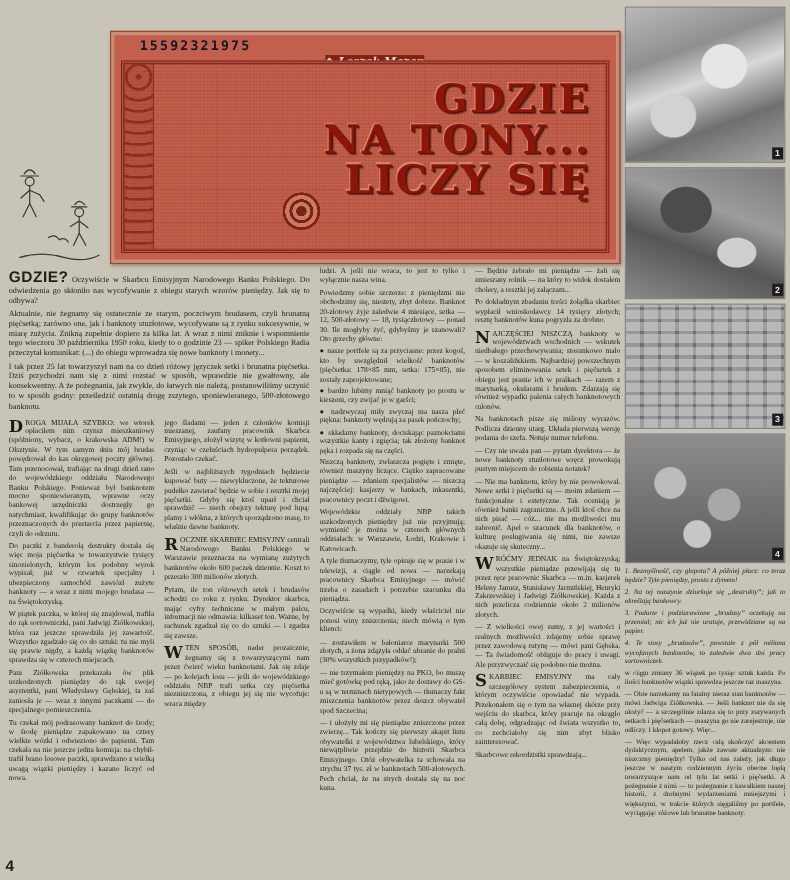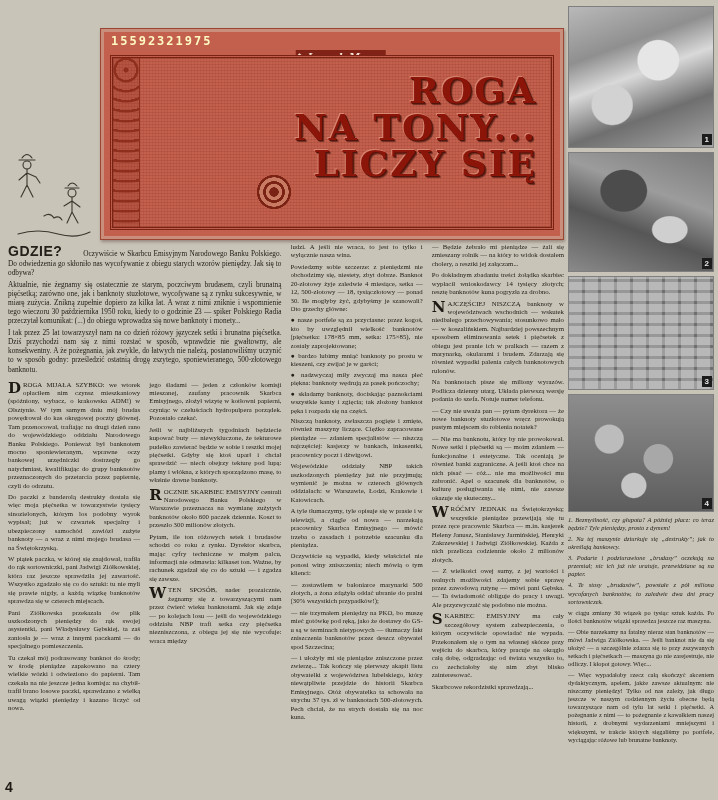--- a/index.html
+++ b/index.html
@@ -11,23 +11,23 @@
   }
   
   .banknote{
     position:absolute;left:100px;top:28px;width:462px;height:210px;
     background:#c2604d;
     border:1px solid #9a4634;
     box-shadow:0 0 0 3px #c98f7c inset, 1px 2px 3px rgba(60,30,20,.35);
   }
   .note-top{position:absolute;left:10px;right:10px;top:4px;height:18px;}
   .serial{
-    position:absolute;left:0;top:1px;
+    position:absolute;left:16px;top:1px;
     font:bold 12px "DejaVu Sans Mono", monospace;
-    letter-spacing:2px;color:#fef9c3;
+    letter-spacing:2px;color:#0f172a;
   }
   .author{
     position:absolute;left:52%;top:17px;transform:translateX(-50%);
     font:italic bold 10px "DejaVu Serif", serif;
     color:#f4e4d6;background:rgba(118,24,13,.85);
     padding:1px 0;white-space:nowrap;text-align:right;
   }
   .author .orn{font-style:normal;margin-right:4px;font-size:9px;}
   .note-frame{
     position:absolute;left:9px;right:9px;top:26px;bottom:9px;
@@ -66,21 +66,21 @@
     font-size:6.8px;line-height:1.24;text-align:justify;
   }
   .intro{grid-column:1/3;grid-row:1;font-size:7.3px;padding-bottom:4px;}
   .c1{grid-column:1;grid-row:2;overflow:hidden;}
   .c2{grid-column:2;grid-row:2;overflow:hidden;}
   .c3{grid-column:3;grid-row:1/3;overflow:hidden;}
   .c4{grid-column:4;grid-row:1/3;overflow:hidden;}
   .p{margin:0 0 3px 0;}
   .lead-word{
     font:bold 14px "Liberation Sans", sans-serif;
-    margin-right:21px;letter-spacing:.5px;
+    margin-right:3px;letter-spacing:.5px;
   }
   .dc{
     float:left;font:bold 15px/12px "DejaVu Serif", serif;
     padding:1px 2px 0 0;color:#1d1a14;
   }
   .bullet{margin-bottom:2px;}
   
   .sidebar{position:absolute;left:568px;top:6px;width:146px;height:790px;}
   .photo{position:relative;width:144px;border:1px solid #827f74;margin-bottom:4px;filter:saturate(0);}
   .photo .num{
@@ -122,21 +122,21 @@
 
 <div class="banknote">
   <div class="note-top">
     <span class="serial">15592321975</span>
     <span class="author"><span class="orn">❖</span><span>Leszek Mazan</span></span>
   </div>
   <div class="note-frame">
     <div class="orn-strip"></div>
     <div class="rosette"></div>
     <div class="note-title">
-      <div>ROGA</div>
+      <div>GDZIE</div>
       <div>NA TONY...</div>
       <div>LICZY SIĘ</div>
     </div>
   </div>
 </div>
 
 <div class="cartoons">
   <svg width="90" height="96" viewBox="0 0 90 96">
     <g fill="none" stroke="#3a372e" stroke-width="1.1" stroke-linecap="round">
       <path d="M14 12 q5 -7 10 0 M11 14 h16"></path>

